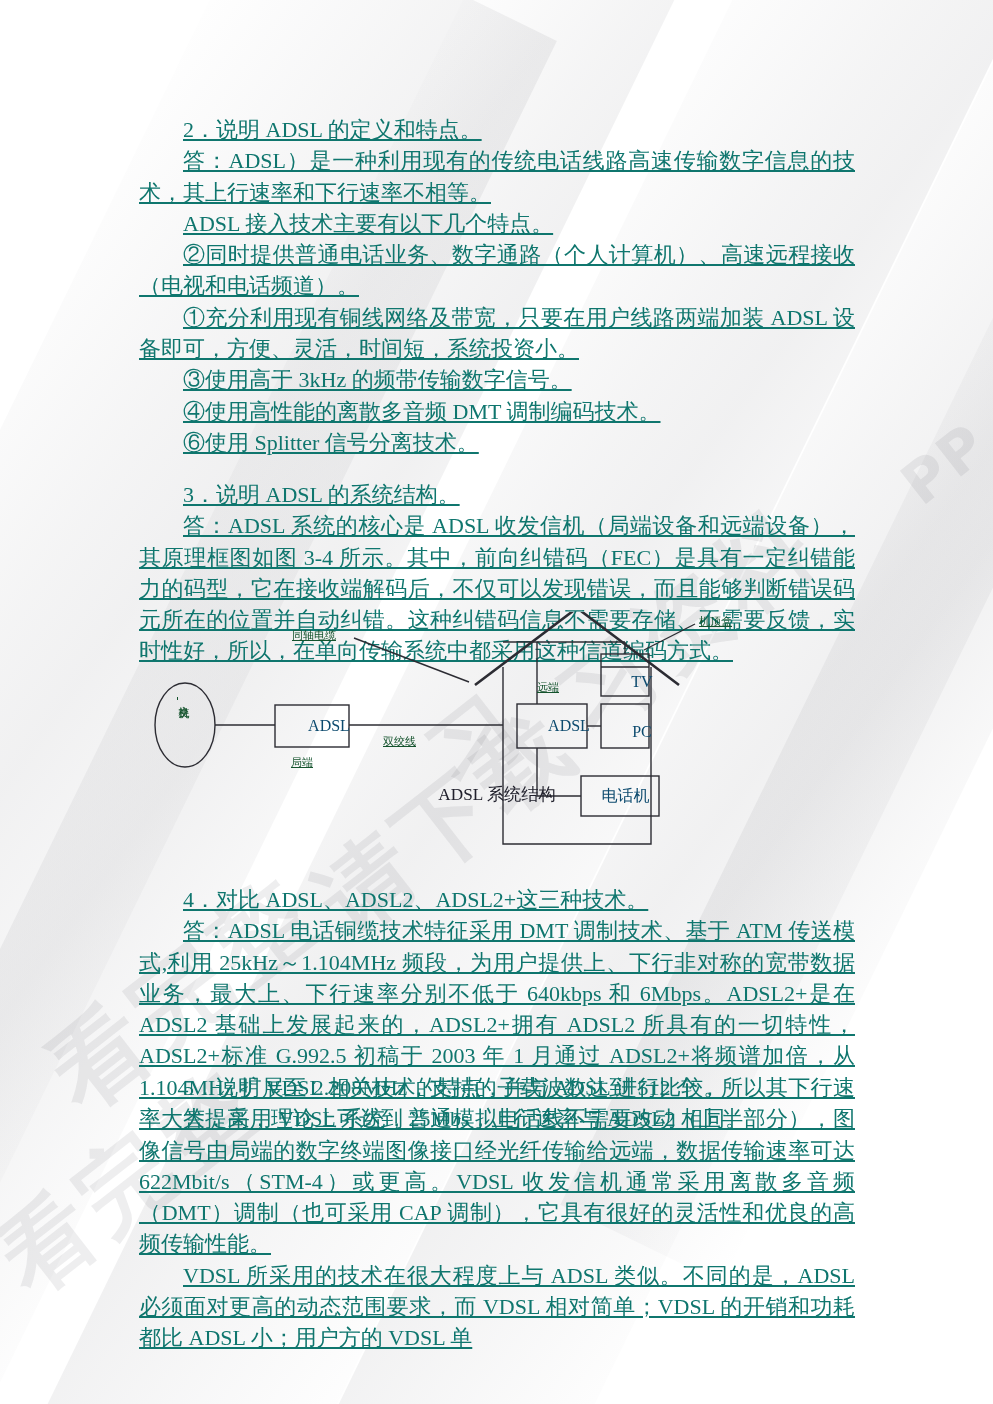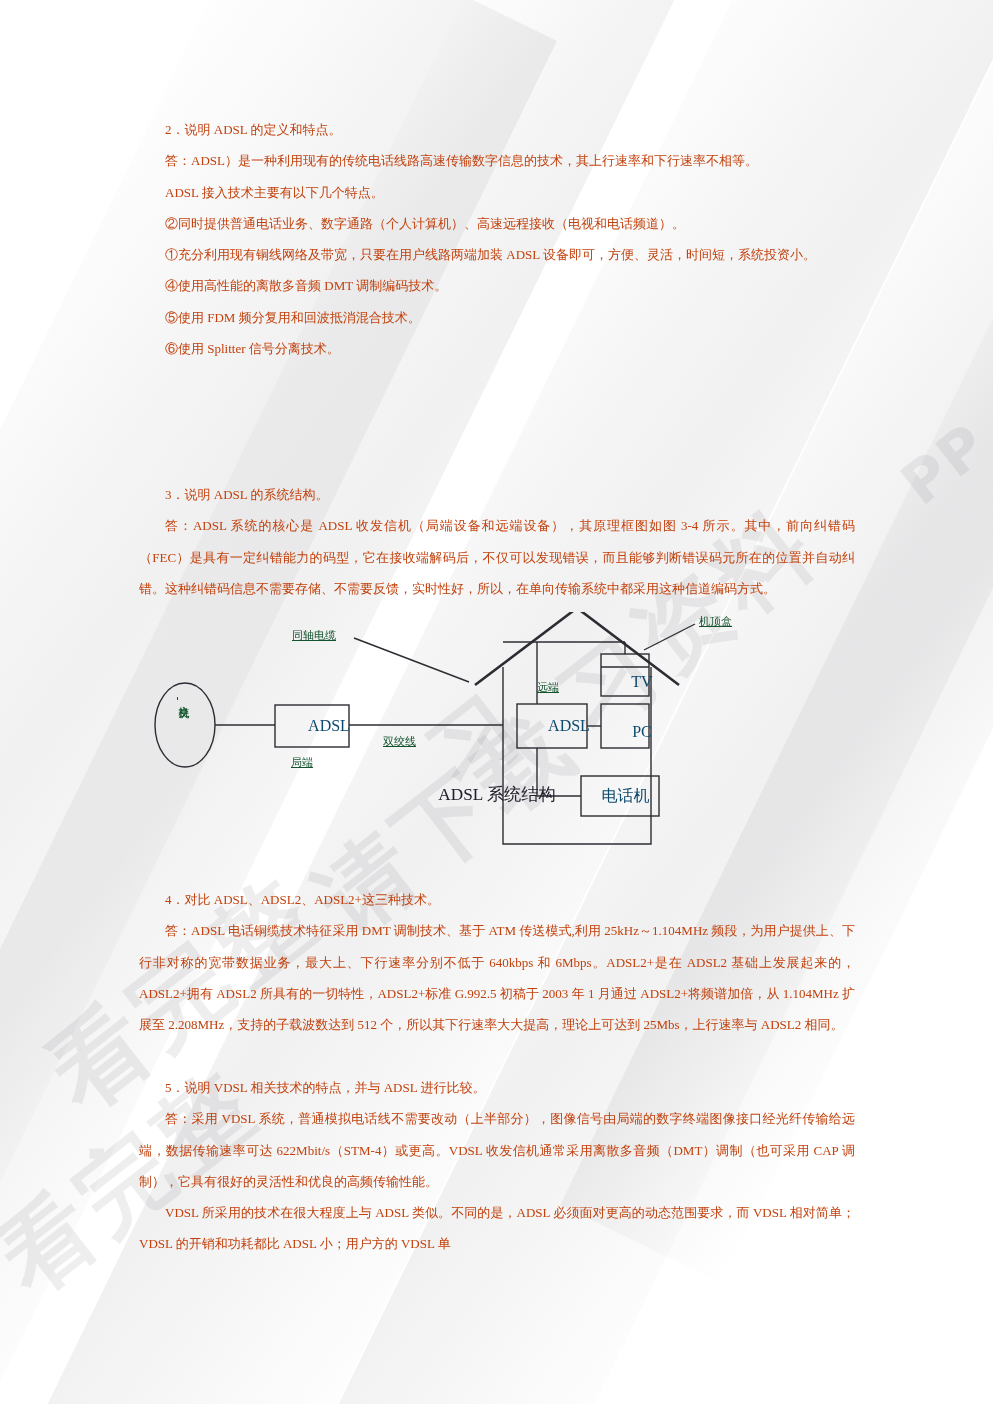--- a/index.html
+++ b/index.html
@@ -36,25 +36,26 @@
 
   
   #page{
     position:absolute; inset:0;
     z-index:2;
   }
   .txtblock{
     position:absolute;
     left:139px;
     width:716px;
-    font-size:13px;
+    font-size:22px;
     line-height:31.3px;
     text-align:justify;
     text-justify:inter-ideograph;
-    color:#c2410c;
+    color:#0f766e;
+    text-decoration:underline;
   }
   .txtblock p{
     margin:0;
     text-align:justify;
     text-justify:inter-ideograph;
   }
   .ind{ text-indent:2em; }
 
   
   #figure{
@@ -117,22 +118,22 @@
 </div>
 
 <div id="page">
 
   <div class="txtblock" style="top:114px;">
     <p class="ind">2．说明 ADSL 的定义和特点。</p>
     <p class="ind">答：ADSL）是一种利用现有的传统电话线路高速传输数字信息的技术，其上行速率和下行速率不相等。</p>
     <p class="ind">ADSL 接入技术主要有以下几个特点。</p>
     <p class="ind">②同时提供普通电话业务、数字通路（个人计算机）、高速远程接收（电视和电话频道）。</p>
     <p class="ind">①充分利用现有铜线网络及带宽，只要在用户线路两端加装 ADSL 设备即可，方便、灵活，时间短，系统投资小。</p>
+    <p class="ind">③使用高于 3kHz 的频带传输数字信号。</p>
     <p class="ind">④使用高性能的离散多音频 DMT 调制编码技术。</p>
-    <p class="ind">⑤使用 FDM 频分复用和回波抵消混合技术。</p>
     <p class="ind">⑥使用 Splitter 信号分离技术。</p>
   </div>
 
   <div class="txtblock" style="top:479px;">
     <p class="ind">3．说明 ADSL 的系统结构。</p>
     <p class="ind">答：ADSL 系统的核心是 ADSL 收发信机（局端设备和远端设备），其原理框图如图 3-4 所示。其中，前向纠错码（FEC）是具有一定纠错能力的码型，它在接收端解码后，不仅可以发现错误，而且能够判断错误码元所在的位置并自动纠错。这种纠错码信息不需要存储、不需要反馈，实时性好，所以，在单向传输系统中都采用这种信道编码方式。</p>
   </div>
 
   <div id="figure">
     <svg width="716" height="260" viewBox="0 0 716 260">

